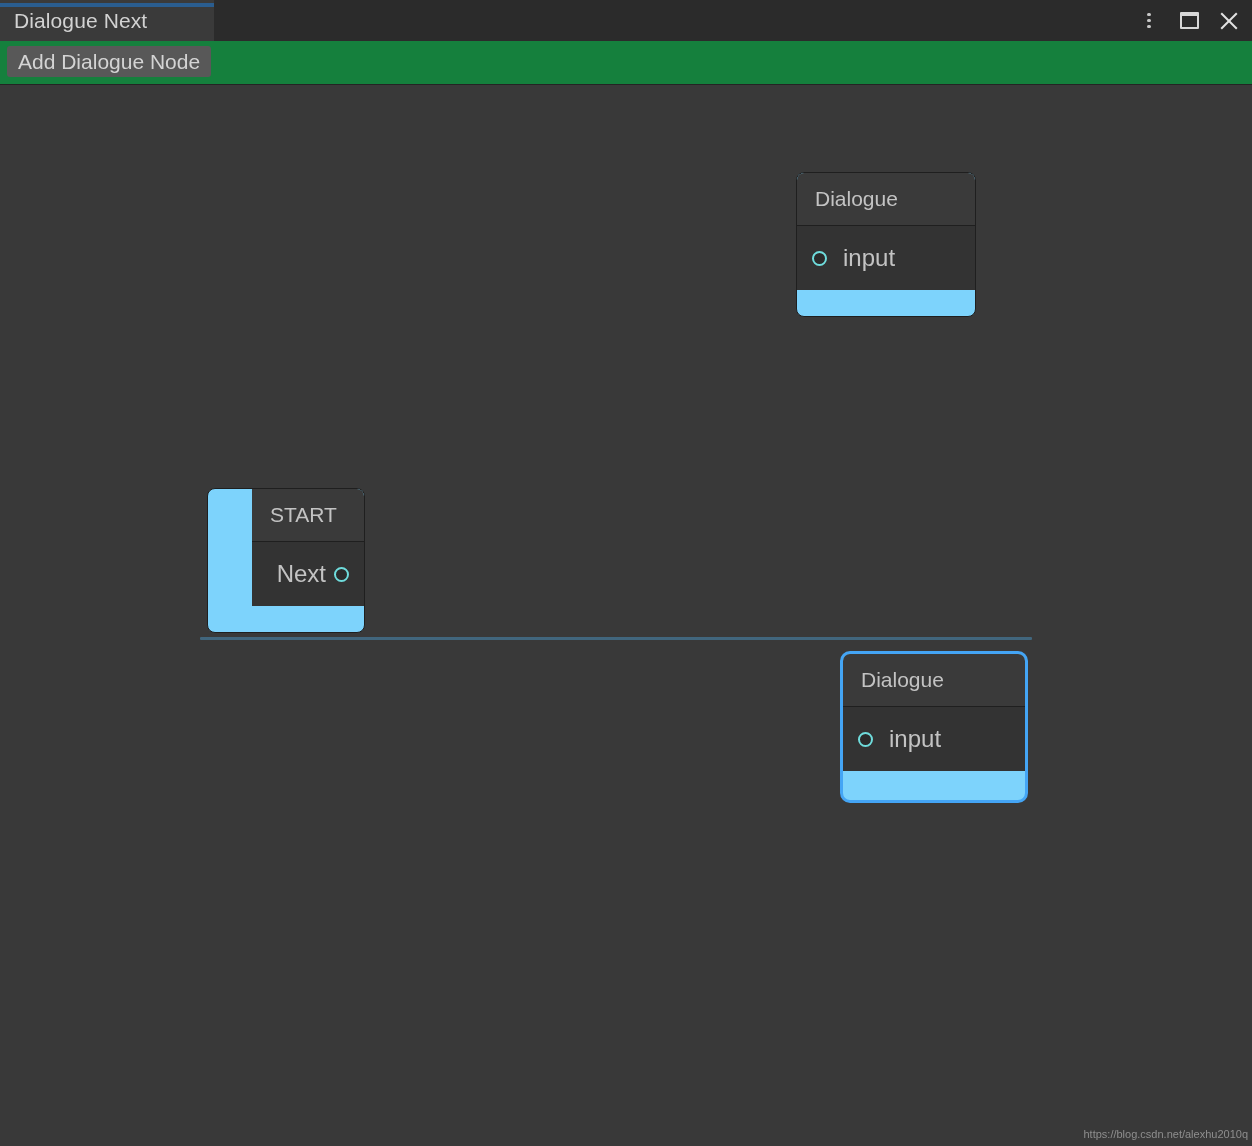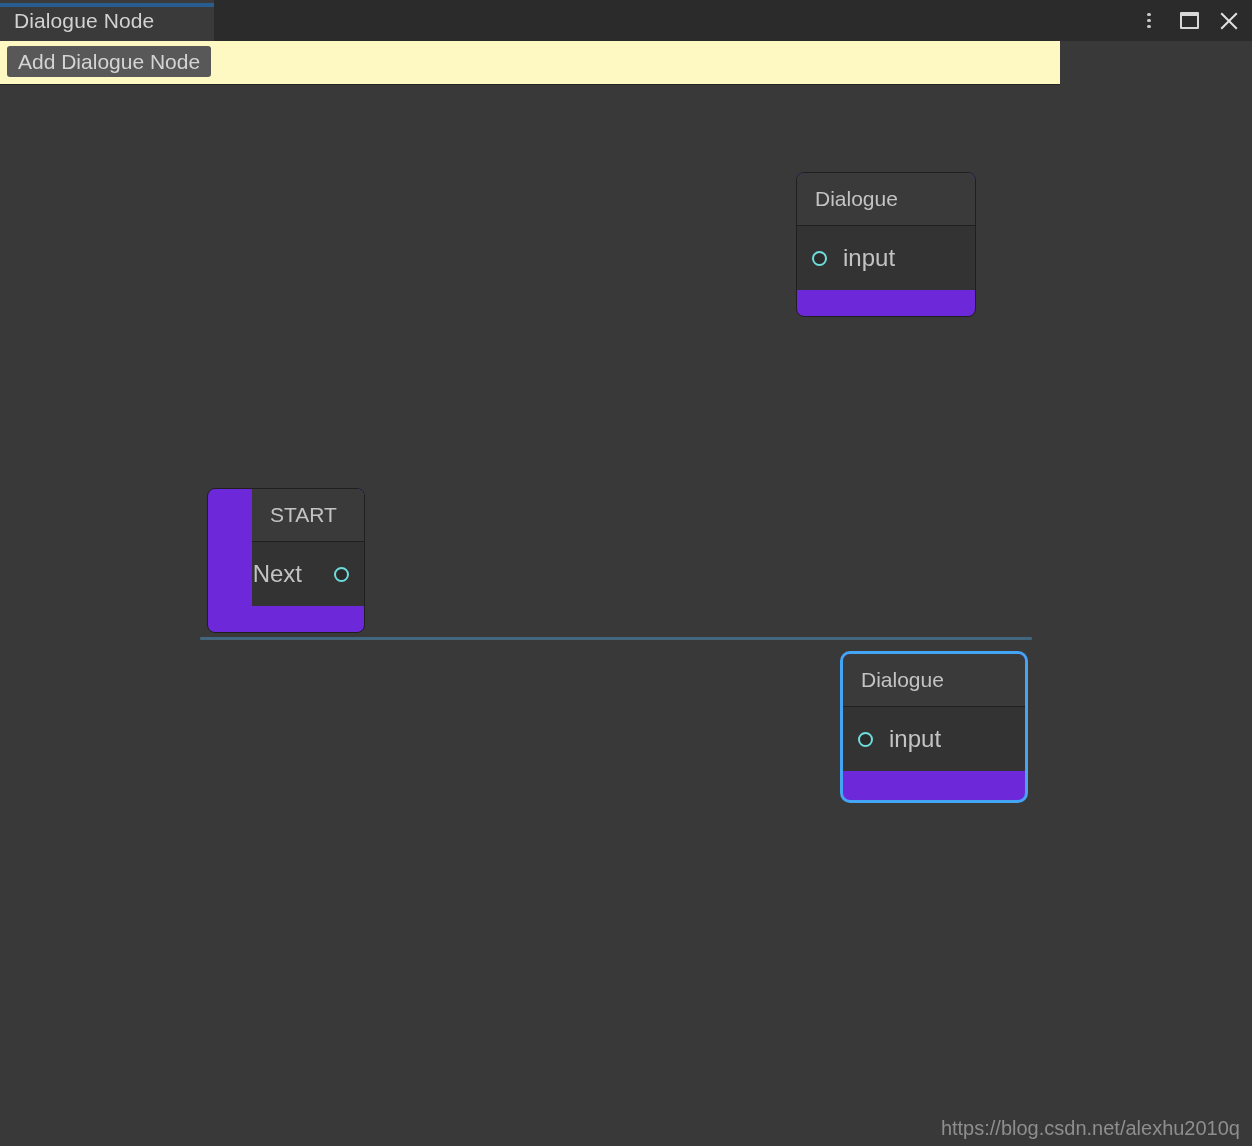--- a/index.html
+++ b/index.html
@@ -99,23 +99,23 @@
     height: 2px;
     background: #e2e2e2;
   }
   .close-x::before { transform: rotate(45deg); }
   .close-x::after  { transform: rotate(-45deg); }
 
   
   .toolbar {
     position: absolute;
     left: 0; top: 41px;
-    width: 1060px;
+    width: 1252px;
     height: 44px;
-    background: #fef9c3;
+    background: #15803d;
     border-bottom: 1px solid #242424;
     box-sizing: border-box;
   }
   .toolbar-btn {
     position: absolute;
     left: 7px; top: 5px;
     height: 31px;
     padding: 0 11px;
     background: #585858;
     border: none;
@@ -151,21 +151,21 @@
     height: 3px;
     background: #41667d;
     border-radius: 1px;
   }
 
   
   .node {
     position: absolute;
     border-radius: 8px;
     box-sizing: border-box;
-    background: #6d28d9;
+    background: #7dd3fc;
     border: 1px solid #1f1f1f;
     overflow: hidden;
     cursor: move;
   }
   .node.selected {
     border: 3px solid #44a5f5;
     border-radius: 10px;
     padding: 0;
   }
   .node-title {
@@ -209,43 +209,43 @@
     box-sizing: border-box;
     flex: 0 0 auto;
     cursor: crosshair;
   }
   .port-label {
     font-size: 24px;
     color: #c3c3c3;
     white-space: nowrap;
   }
   .port-row.input .port-label { margin-left: 16px; }
-  .port-row.output .port-label { margin-right: 32px; }
+  .port-row.output .port-label { margin-right: 8px; }
 
   
   .watermark {
     position: absolute;
-    right: 12px;
+    right: 4px;
     bottom: 6px;
-    font-size: 20px;
+    font-size: 11px;
     color: #8e8e8e;
     white-space: nowrap;
     user-select: none;
   }
 </style>
 </head>
 <body>
 
 <div id="app">
 
   <div class="window-header">
 
     <div class="tab">
       <div class="tab-accent"></div>
-      <div class="tab-label">Dialogue Node</div>
+      <div class="tab-label">Dialogue Next</div>
     </div>
 
     <div class="win-controls">
       <div class="win-btn">
         <div>
           <span class="kebab-dot"></span>
           <span class="kebab-dot"></span>
           <span class="kebab-dot"></span>
         </div>
       </div>

